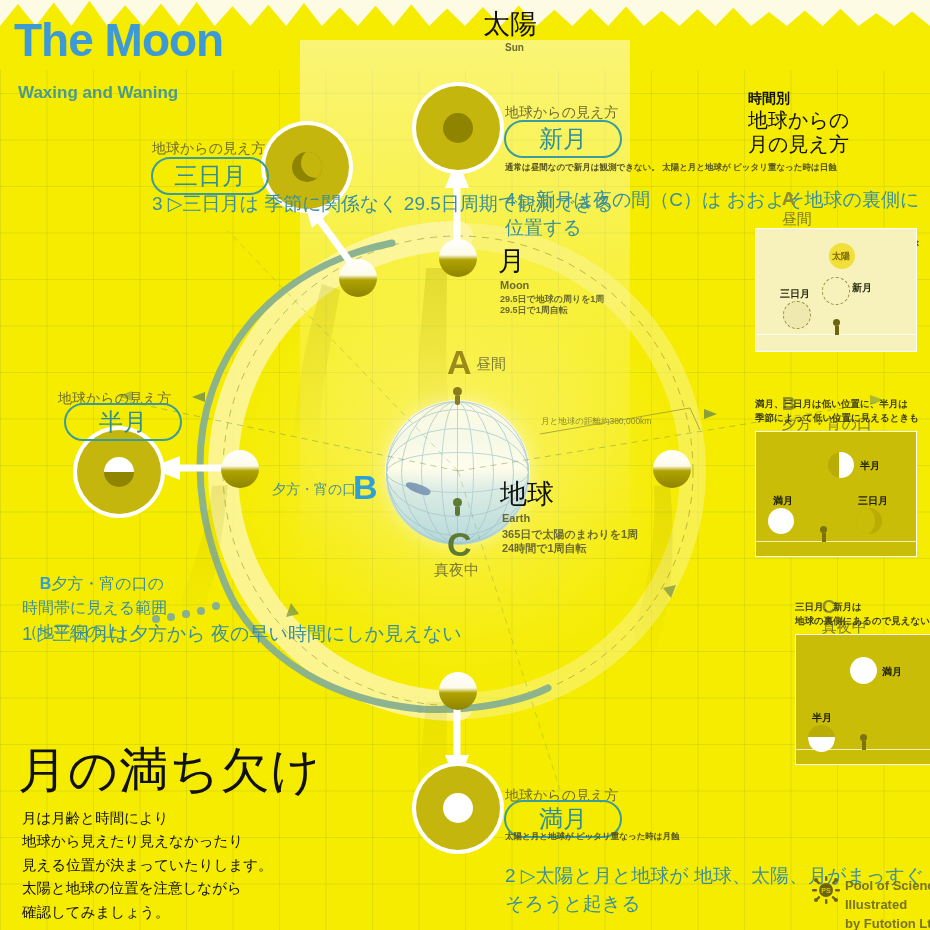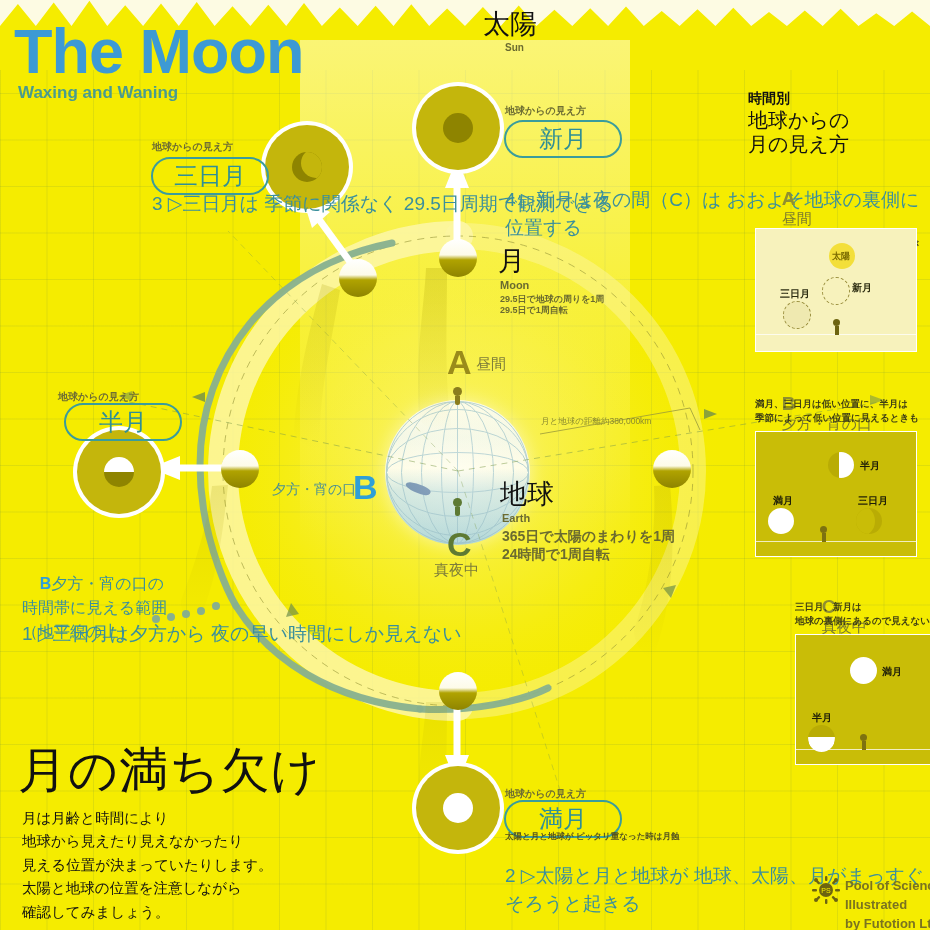--- a/index.html
+++ b/index.html
@@ -23,21 +23,21 @@
   #sunband{
     position:absolute;left:0;top:0;width:930px;height:48px;
     background:#fdfbe3;
   }
   #sunteeth{position:absolute;left:0;top:0;width:930px;height:70px;}
 
   .t{position:absolute;white-space:pre;line-height:1.25;}
 
   
   #title{
-    left:14px;top:12px;font-size:63px;font-weight:bold;color:#3d9ad4;
+    left:14px;top:12px;font-size:46px;font-weight:bold;color:#3d9ad4;
     letter-spacing:-1px;z-index:6;
   }
   #subtitle{left:18px;top:82px;font-size:17px;font-weight:bold;color:#4a9b8e;z-index:6;}
 
   #sunlabel{left:483px;top:8px;font-size:27px;color:#111;z-index:7;}
   #sunlabel-en{left:505px;top:42px;font-size:10px;font-weight:bold;color:#6b6b30;z-index:7;}
 
   
   #earth{
     position:absolute;left:385px;top:400px;width:145px;height:145px;border-radius:50%;
@@ -56,21 +56,21 @@
   #letC-lab{left:434px;top:561px;font-size:15px;color:#7c7c3a;z-index:5;}
   #letB{left:353px;top:470px;color:#2f9fd8;z-index:6;}
   #letB-lab{left:272px;top:481px;font-size:14px;color:#4a8f94;z-index:6;}
 
   .person{position:absolute;width:9px;height:17px;z-index:5;}
   .person .head{width:9px;height:9px;border-radius:50%;}
   .person .body{width:5px;height:9px;margin:0 auto;border-radius:0 0 2px 2px;}
 
   #earthname{left:500px;top:478px;font-size:27px;color:#111;z-index:5;}
   #earthname-en{left:502px;top:512px;font-size:11px;font-weight:bold;color:#6b6b30;z-index:5;}
-  #earthdesc{left:502px;top:528px;font-size:14px;font-weight:bold;color:#6b6b30;z-index:5;}
+  #earthdesc{left:502px;top:528px;font-size:11px;font-weight:bold;color:#6b6b30;z-index:5;}
 
   #moonname{left:498px;top:245px;font-size:27px;color:#111;z-index:5;}
   #moonname-en{left:500px;top:279px;font-size:11px;font-weight:bold;color:#6b6b30;z-index:5;}
   #moondesc{left:500px;top:294px;font-size:9px;font-weight:bold;color:#6b6b30;z-index:5;}
 
   #distlabel{left:541px;top:416px;font-size:8.5px;color:#8a8a2e;z-index:5;}
 
   
   .moonbead{
     position:absolute;width:38px;height:38px;border-radius:50%;
@@ -86,21 +86,21 @@
     z-index:6;
   }
   .viewcircle .inner{position:absolute;border-radius:50%;overflow:hidden;}
 
   
   .pill{
     position:absolute;border:2px solid #3a9c9c;border-radius:20px;
     color:#2f8f96;text-align:center;z-index:6;background:transparent;
   }
   .pill span{font-size:24px;line-height:34px;}
-  .pill-cap{position:absolute;font-size:10px;color:#6e6e33;font-weight:bold;z-index:6;}
+  .pill-cap{position:absolute;font-size:14px;color:#6e6e33;font-weight:normal;z-index:6;}
 
   .note{position:absolute;font-size:8.5px;font-weight:bold;color:#53531f;line-height:1.45;z-index:6;}
   .step{position:absolute;font-size:19px;color:#3a8f9c;line-height:1.45;z-index:6;}
 
   
   #bl-kicker{left:22px;top:713px;font-size:21px;color:#111;z-index:6;}
   #bl-head{left:18px;top:740px;font-size:49px;color:#111;z-index:6;letter-spacing:1px;}
   #bl-body{left:22px;top:807px;font-size:14.5px;color:#111;line-height:1.62;z-index:6;}
 
   
@@ -267,20 +267,23 @@
   <div class="t" id="moondesc">29.5日で地球の周りを1周
 29.5日で1周自転</div>
 
   <div class="viewcircle" style="left:416px;top:86px;width:84px;height:84px;">
     <div class="inner" style="left:27px;top:27px;width:30px;height:30px;background:#8e8400;"></div>
   </div>
   <div class="pill-cap" style="left:505px;top:104px;">地球からの見え方</div>
   <div class="pill" style="left:504px;top:120px;width:114px;height:34px;">
     <span>新月</span>
   </div>
+  <div class="note" style="left:505px;top:161px;">通常は昼間なので新月は観測できない。
+太陽と月と地球が
+ピッタリ重なった時は日蝕</div>
   <div class="step" style="left:505px;top:186px;">
     <span>4</span>
     <span>▷新月は夜の間（C）は
 おおよそ地球の裏側に位置する</span>
   </div>
 
   <div class="viewcircle" style="left:265px;top:125px;width:84px;height:84px;">
     <div class="inner" style="left:27px;top:27px;width:30px;height:30px;background:#8e8400;">
       <div style="position:absolute;left:9px;top:-4px;width:30px;height:30px;border-radius:50%;background:#c4b60c;"></div>
     </div>

